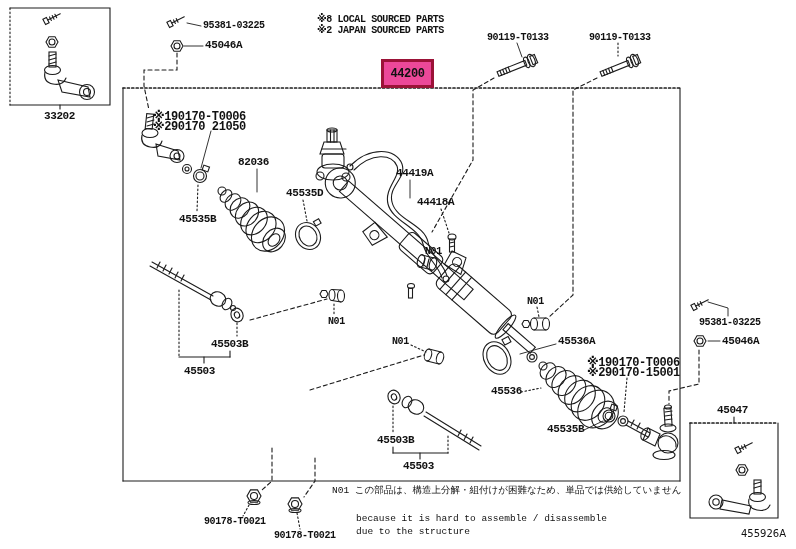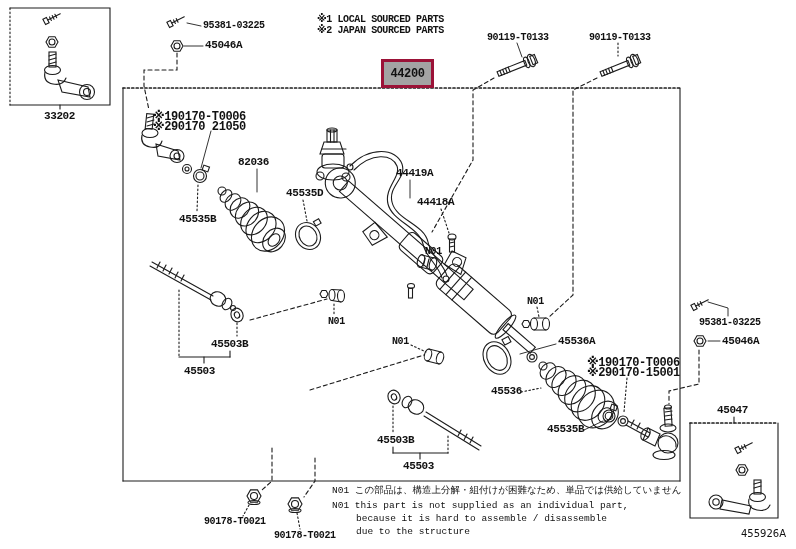--- a/index.html
+++ b/index.html
@@ -12,21 +12,21 @@
   #art .hatch{stroke-dasharray:2,2.4;stroke-width:1.7}
   #art .thin{stroke-width:.9}
   .lbl{position:absolute;font:bold 10px "Liberation Mono","DejaVu Sans",monospace;
        letter-spacing:-.4px;white-space:nowrap}
   .big{font-size:11px}
   .sm{font-size:12px}
   .note{position:absolute;font:9.5px "Liberation Mono","DejaVu Sans",monospace;white-space:nowrap}
   .fig{position:absolute;font:10px "DejaVu Sans",sans-serif;white-space:nowrap}
   #hl{position:absolute;left:381px;top:59px;width:47px;height:23px;border:3px solid #9b1237;
       display:flex;align-items:center;justify-content:center;
-      font:bold 12px "Liberation Mono",monospace;letter-spacing:-.4px;background:#a3a3a3}
+      font:bold 12px "Liberation Mono",monospace;letter-spacing:-.4px;background:#ec4899}
 </style>
 </head>
 <body>
 
 <div id="stage">
 
 <svg id="art" width="796" height="549" viewBox="0 0 796 549">
 
   <g>
     <path d="M10,8 H110 V105 H10"></path>
@@ -376,21 +376,21 @@
     </g>
     <path d="M272,448 V481 L262,490" class="dash"></path>
     <path d="M315,458 V481 L304,497" class="dash"></path>
     <line x1="249" y1="505" x2="243" y2="516" class="dot"></line>
     <line x1="297" y1="513" x2="300" y2="529" class="dot"></line>
   </g>
 </svg>
 
 <div id="hl">44200</div>
 
-<div class="lbl" style="left:317px;top:13px">※1 LOCAL SOURCED PARTS</div>
+<div class="lbl" style="left:317px;top:13px">※8 LOCAL SOURCED PARTS</div>
 <div class="lbl" style="left:317px;top:24px">※2 JAPAN SOURCED PARTS</div>
 
 <div class="lbl" style="left:203px;top:20px">95381-03225</div>
 <div class="lbl big" style="left:205px;top:39px">45046A</div>
 <div class="lbl big" style="left:44px;top:110px">33202</div>
 <div class="lbl" style="left:487px;top:32px">90119-T0133</div>
 <div class="lbl" style="left:589px;top:32px">90119-T0133</div>
 
 <div class="lbl sm" style="left:153px;top:109px">※190170-T0006</div>
 <div class="lbl sm" style="left:153px;top:119px">※290170 21050</div>
@@ -419,19 +419,18 @@
 <div class="lbl sm" style="left:587px;top:365px">※290170-15001</div>
 
 <div class="lbl" style="left:699px;top:317px">95381-03225</div>
 <div class="lbl big" style="left:722px;top:335px">45046A</div>
 <div class="lbl big" style="left:717px;top:404px">45047</div>
 
 <div class="lbl" style="left:204px;top:516px">90178-T0021</div>
 <div class="lbl" style="left:274px;top:530px">90178-T0021</div>
 
 <div class="note" style="left:332px;top:484px">N01 この部品は、構造上分解・組付けが困難なため、単品では供給していません</div>
-<div class="note" style="left:332px;top:500px">N01 this part is not supplied as an individual part,</div>
 <div class="note" style="left:356px;top:513px">because it is hard to assemble / disassemble</div>
 <div class="note" style="left:356px;top:526px">due to the structure</div>
 
 <div class="fig" style="left:741px;top:528px">455926A</div>
 
 </div>
 
 </body></html>

